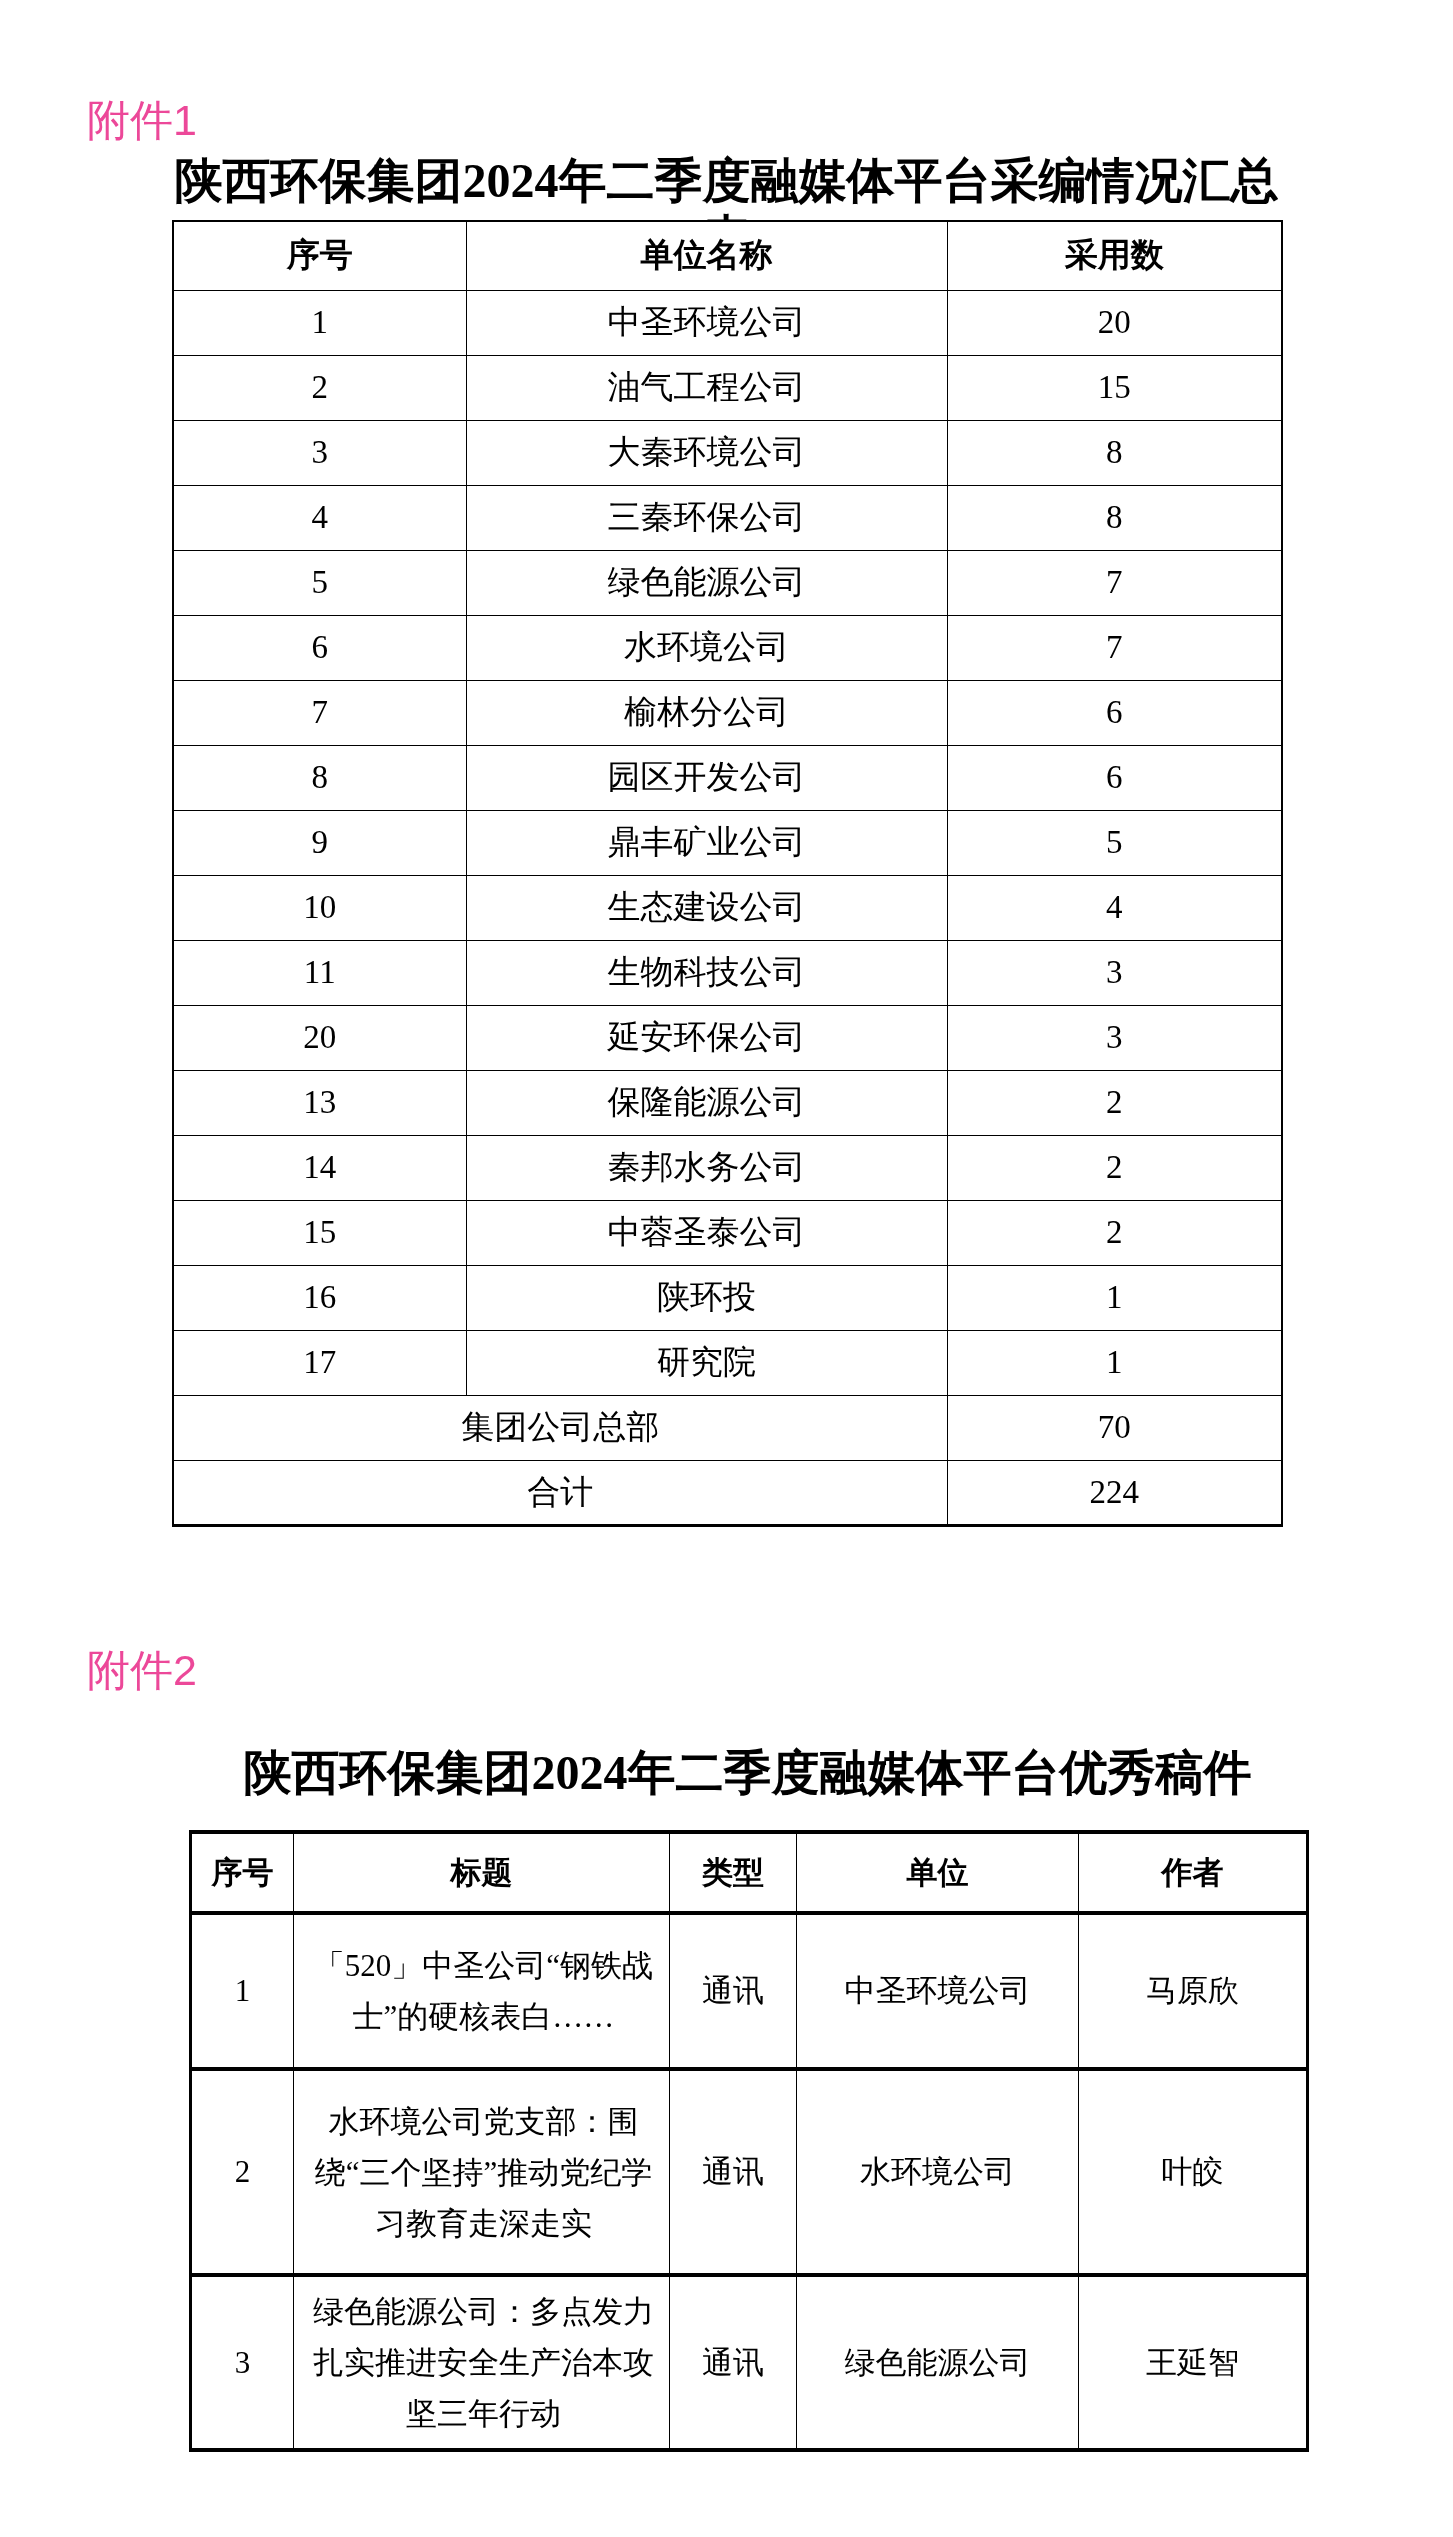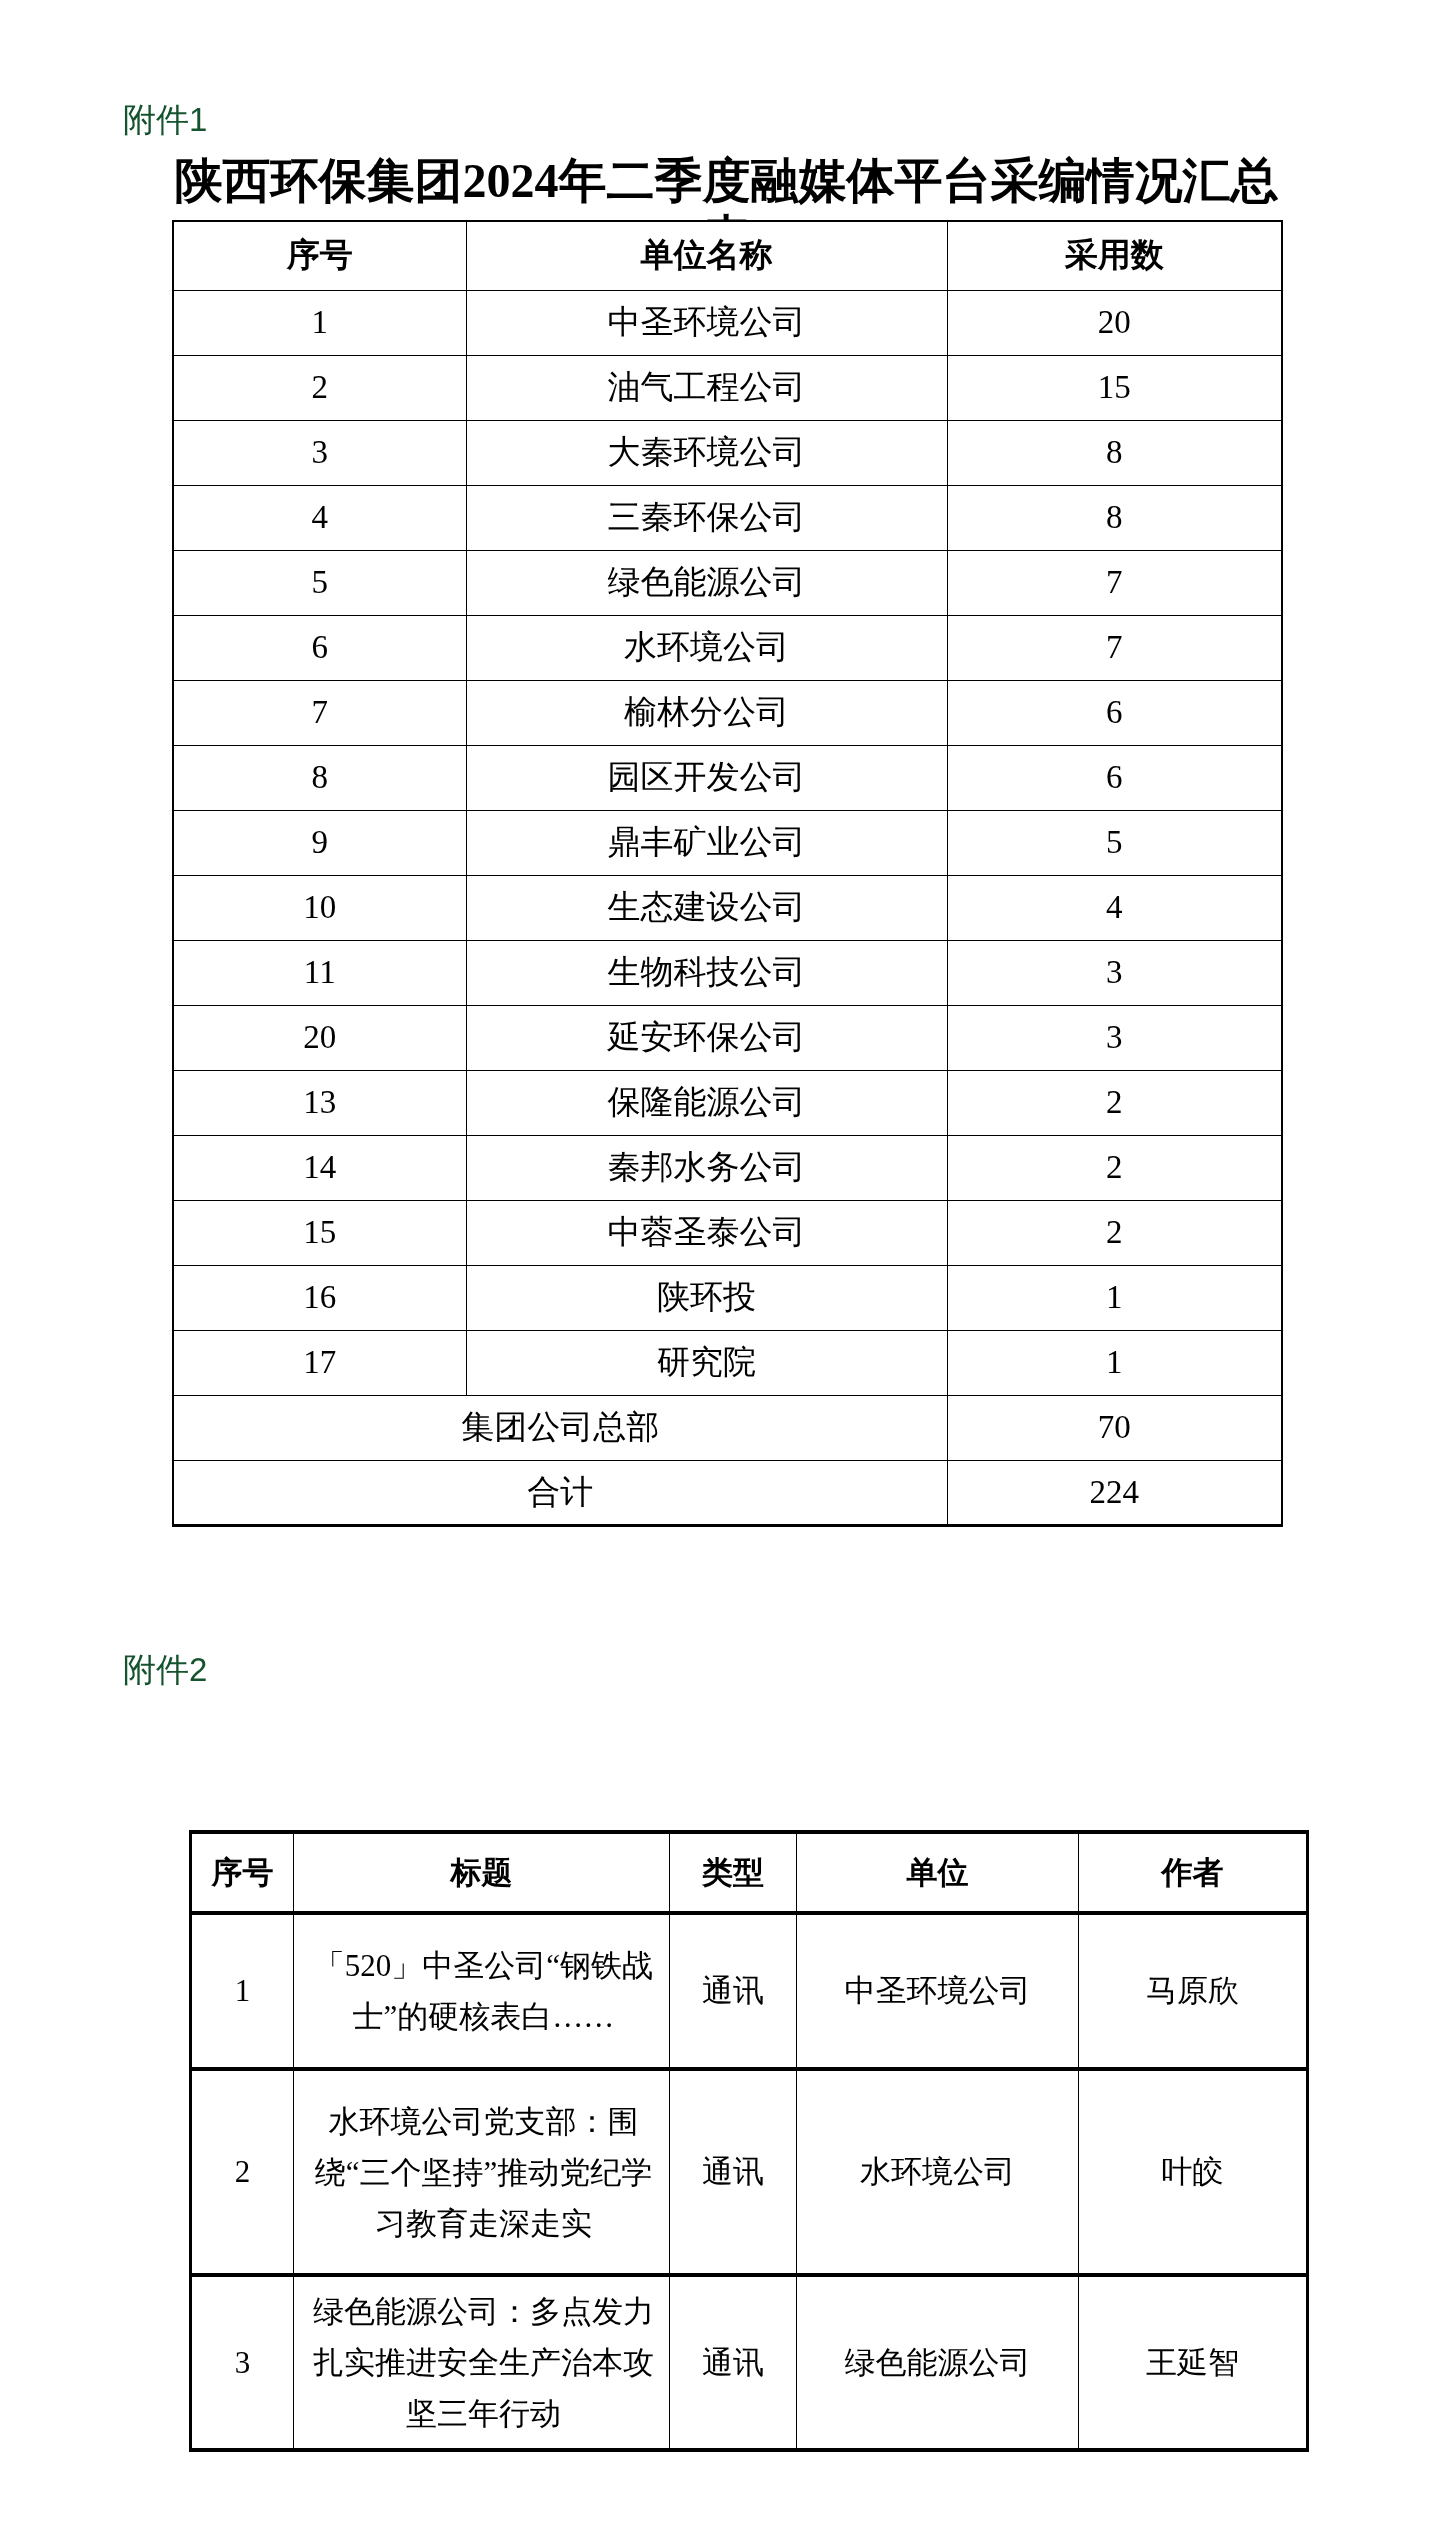--- a/index.html
+++ b/index.html
@@ -10,25 +10,24 @@
     height: 2538px;
     background: #ffffff;
     color: #000000;
     font-family: "Liberation Serif", serif;
     overflow: hidden;
   }
   .attach-label {
     position: absolute;
     left: 87px;
     font-family: "Liberation Sans", sans-serif;
-    font-size: 33px;
+    font-size: 43px;
     line-height: 46px;
-    color: #14532d;
+    color: #ec4899;
     white-space: nowrap;
-    margin-left: 36px;
   }
   #attach1 { top: 97px; }
   #attach2 { top: 1647px; }
   .doc-title {
     position: absolute;
     text-align: center;
     font-family: "Liberation Serif", serif;
     font-weight: bold;
     font-size: 48px;
     line-height: 57px;
@@ -220,20 +219,21 @@
         </tr>
         <tr>
           <td colspan="2">合计</td>
           <td>224</td>
         </tr>
       </tbody>
   </table>
 
   <div class="attach-label" id="attach2">附件2</div>
 
+  <div class="doc-title" id="title2">陕西环保集团2024年二季度融媒体平台优秀稿件</div>
 
   <table id="table2">
     <colgroup>
       <col style="width:103px">
       <col style="width:376px">
       <col style="width:127px">
       <col style="width:282px">
       <col style="width:229px">
     </colgroup>
     <thead>

